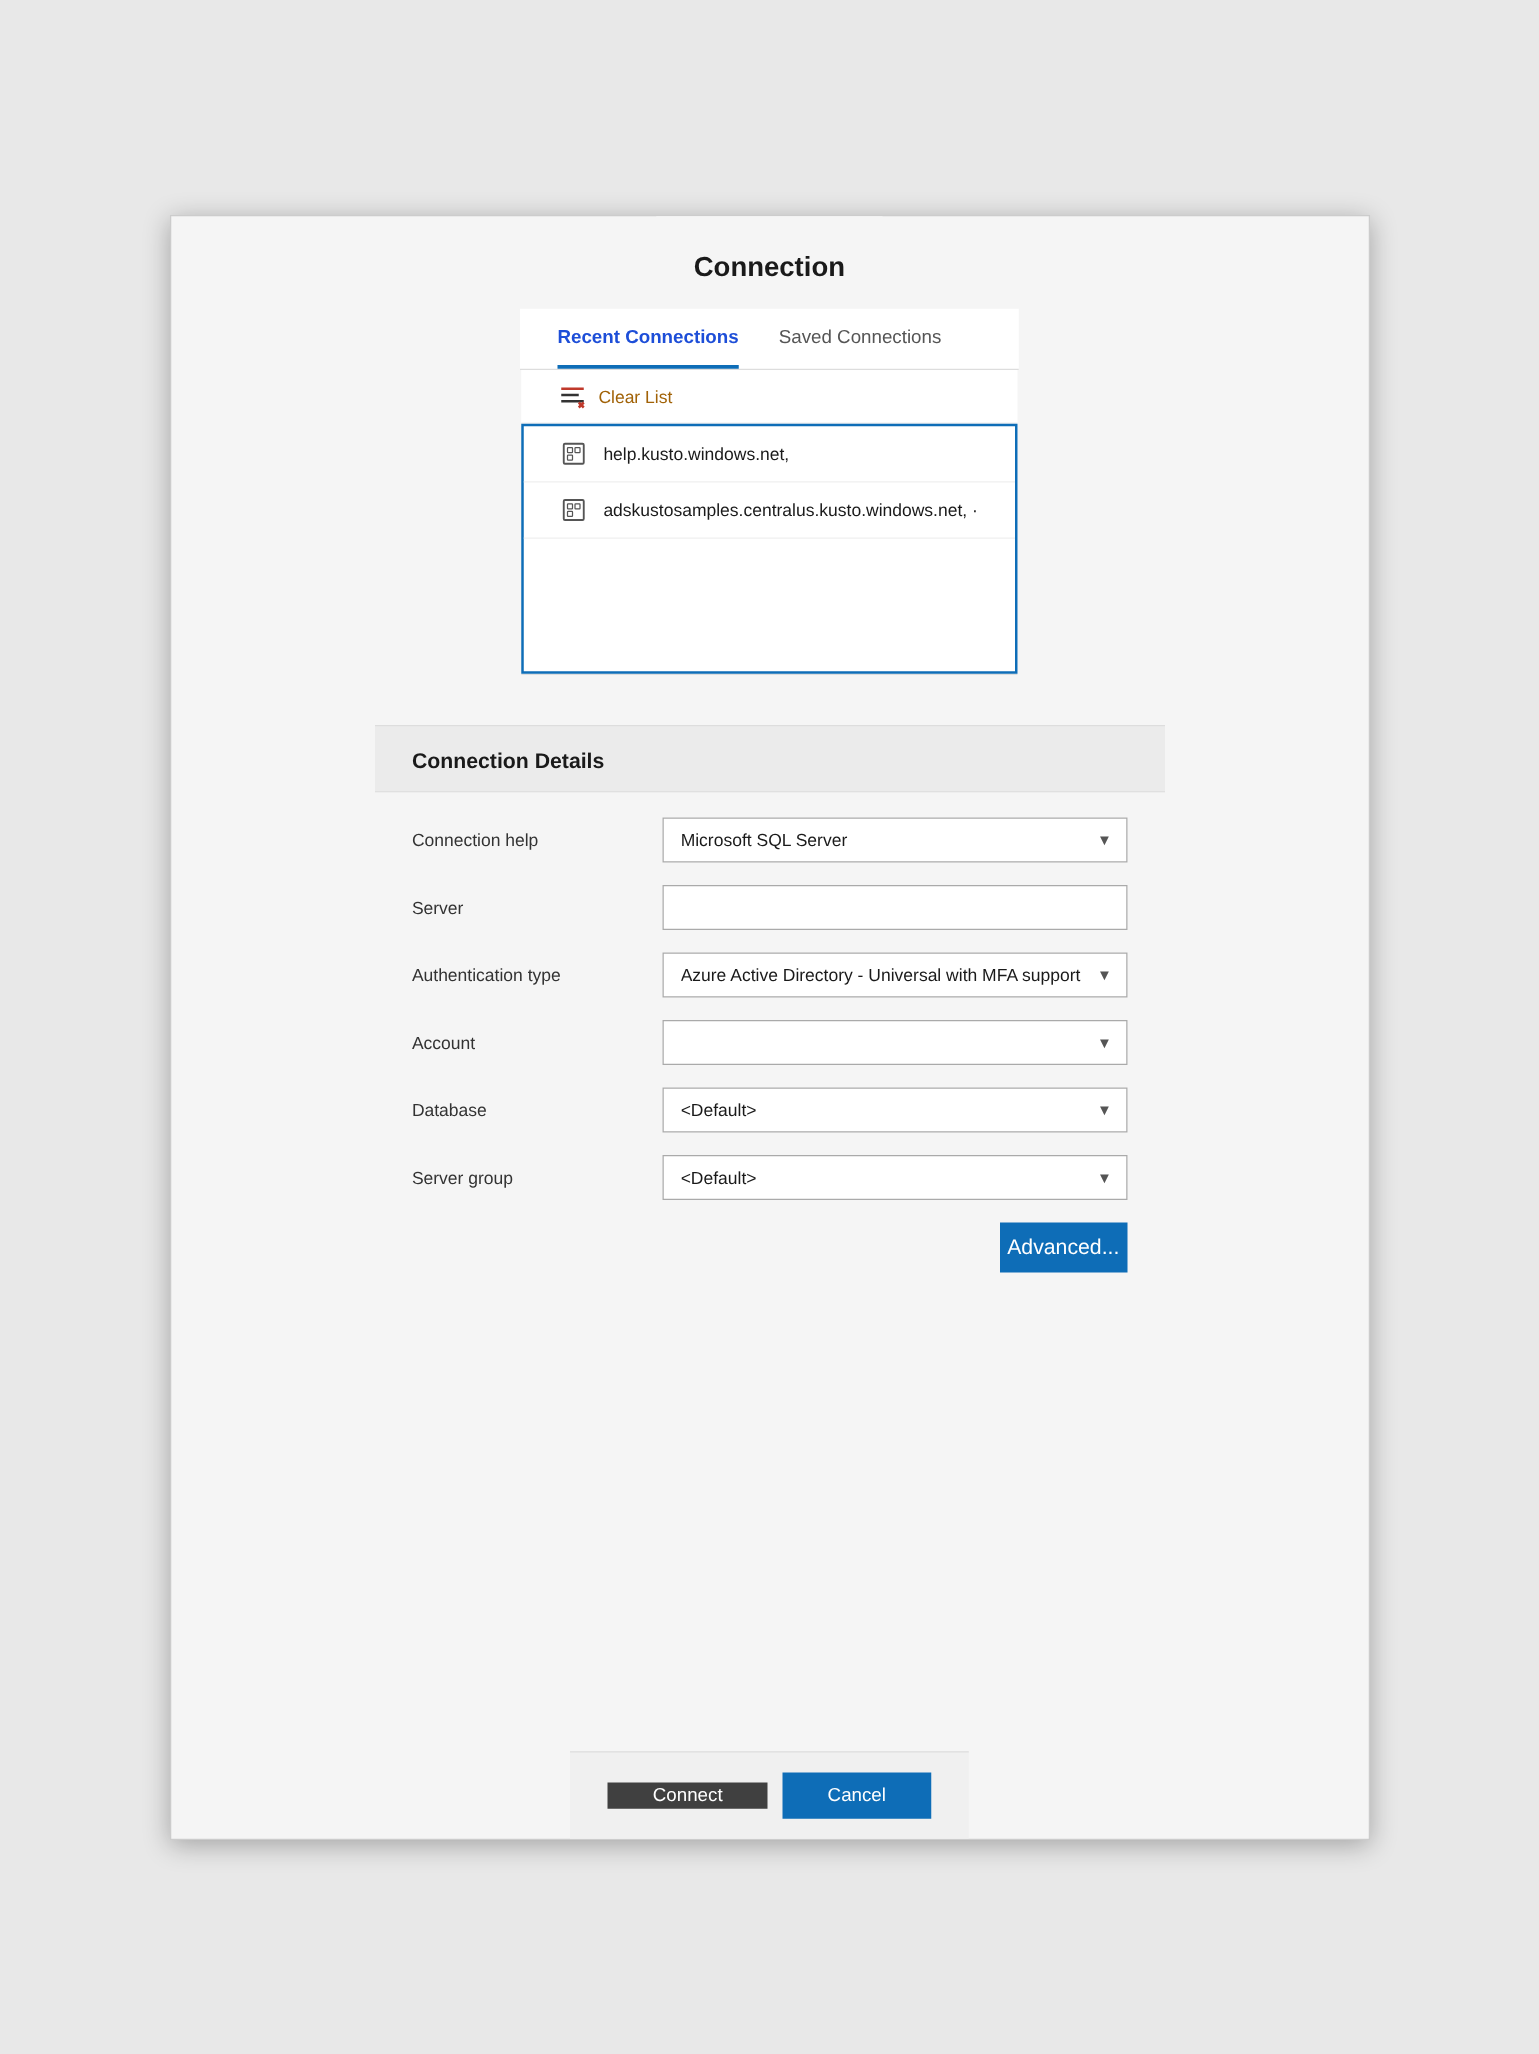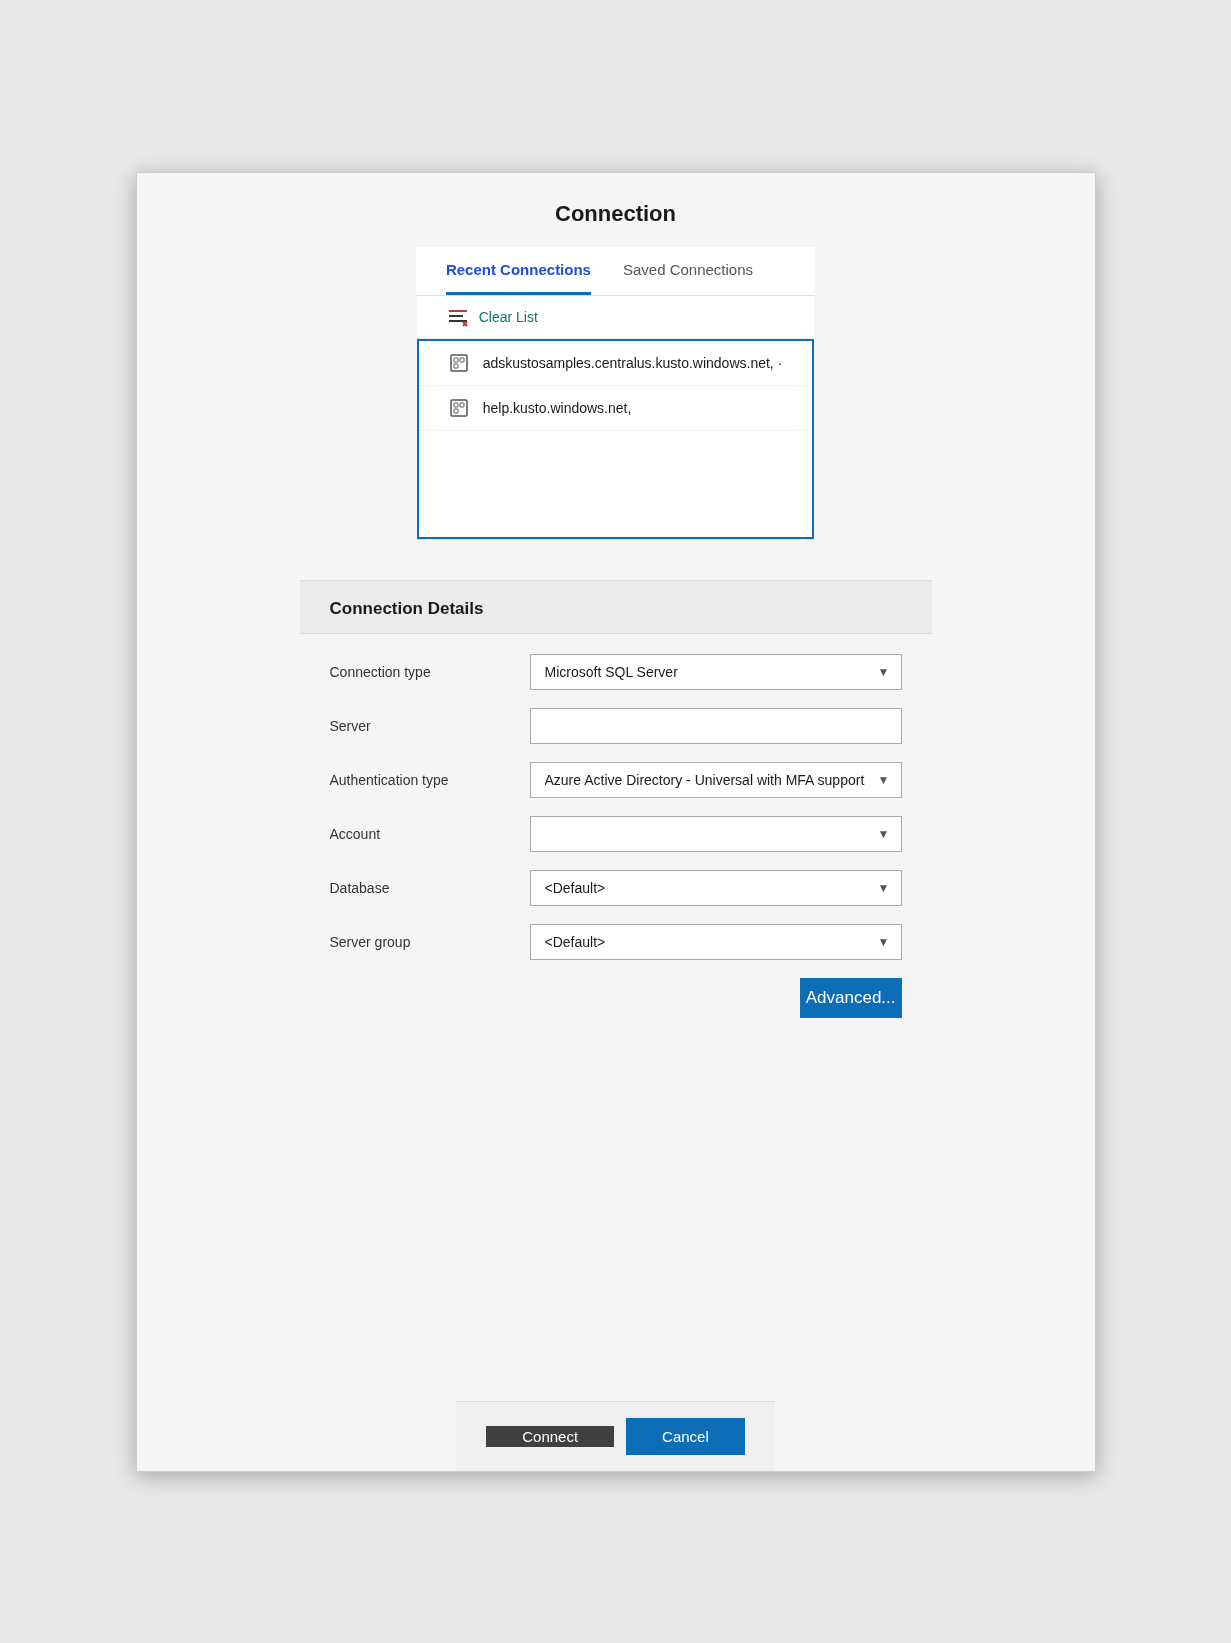--- a/index.html
+++ b/index.html
@@ -65,21 +65,21 @@
       cursor: pointer;
     }
     .clear-list-icon {
       width: 22px;
       height: 22px;
       margin-right: 10px;
       flex-shrink: 0;
     }
     .clear-list-label {
       font-size: 14px;
-      color: #0f766e;
+      color: #a16207;
     }
 
     .connections-list {
       border: 2px solid #0e6db7;
       margin: 0;
       min-height: 200px;
     }
     .connection-item {
       display: flex;
       align-items: center;
@@ -238,43 +238,43 @@
     </div>
 
     <div class="connections-list">
       <div class="connection-item">
         <svg class="conn-icon" viewBox="0 0 20 20" fill="none" xmlns="http://www.w3.org/2000/svg">
           <rect x="2" y="2" width="16" height="16" rx="1" stroke="#555" stroke-width="1.5" fill="#fff"></rect>
           <rect x="5" y="5" width="4" height="4" rx="0.5" stroke="#555" stroke-width="1" fill="none"></rect>
           <rect x="5" y="11" width="4" height="4" rx="0.5" stroke="#555" stroke-width="1" fill="none"></rect>
           <rect x="11" y="5" width="4" height="4" rx="0.5" stroke="#555" stroke-width="1" fill="none"></rect>
         </svg>
-        <span class="conn-label">adskustosamples.centralus.kusto.windows.net, ·</span>
+        <span class="conn-label">help.kusto.windows.net,</span>
       </div>
       <div class="connection-item">
         <svg class="conn-icon" viewBox="0 0 20 20" fill="none" xmlns="http://www.w3.org/2000/svg">
           <rect x="2" y="2" width="16" height="16" rx="1" stroke="#555" stroke-width="1.5" fill="#fff"></rect>
           <rect x="5" y="5" width="4" height="4" rx="0.5" stroke="#555" stroke-width="1" fill="none"></rect>
           <rect x="5" y="11" width="4" height="4" rx="0.5" stroke="#555" stroke-width="1" fill="none"></rect>
           <rect x="11" y="5" width="4" height="4" rx="0.5" stroke="#555" stroke-width="1" fill="none"></rect>
         </svg>
-        <span class="conn-label">help.kusto.windows.net,</span>
+        <span class="conn-label">adskustosamples.centralus.kusto.windows.net, ·</span>
       </div>
     </div>
   </div>
 
   <div class="spacer"></div>
 
   <div class="details-section">
     <div class="details-header">Connection Details</div>
 
     <div class="form-area">
 
       <div class="form-row">
-        <div class="form-label">Connection type</div>
+        <div class="form-label">Connection help</div>
         <div class="form-control">
           <div class="select-wrapper">
             <select>
               <option>Microsoft SQL Server</option>
               <option>PostgreSQL</option>
               <option>MySQL</option>
               <option>SQLite</option>
             </select>
             <span class="select-chevron">▼</span>
           </div>

